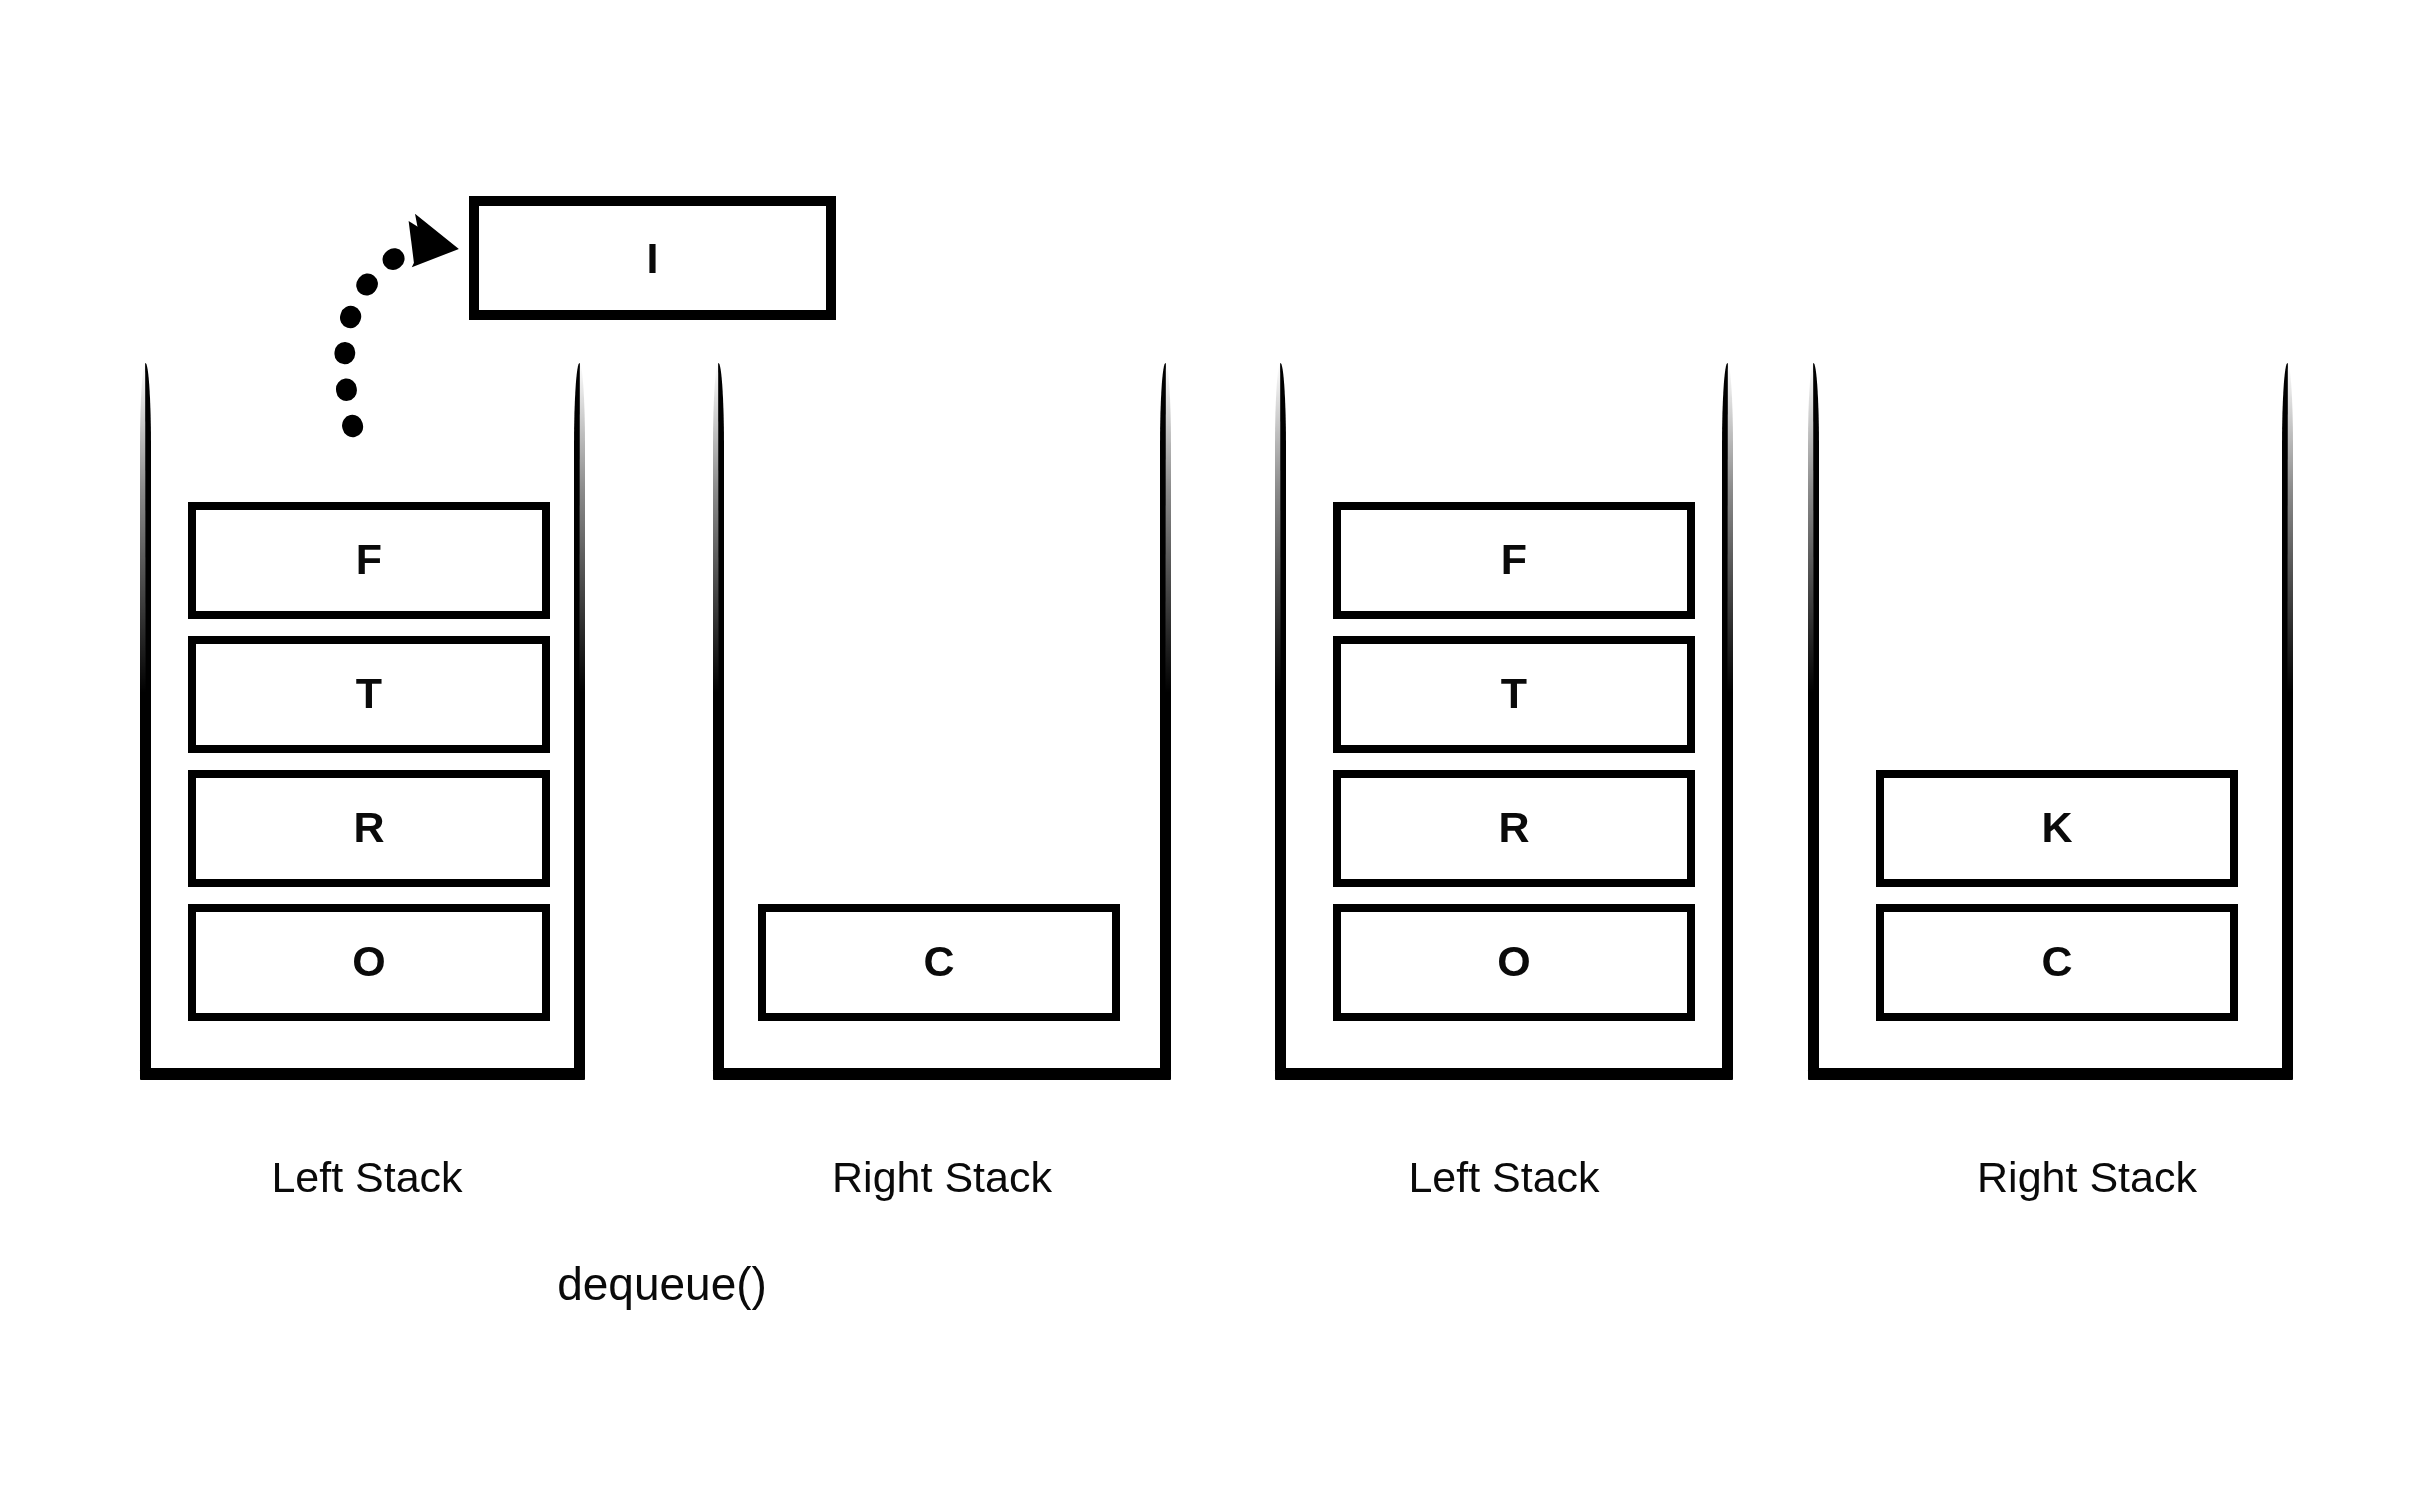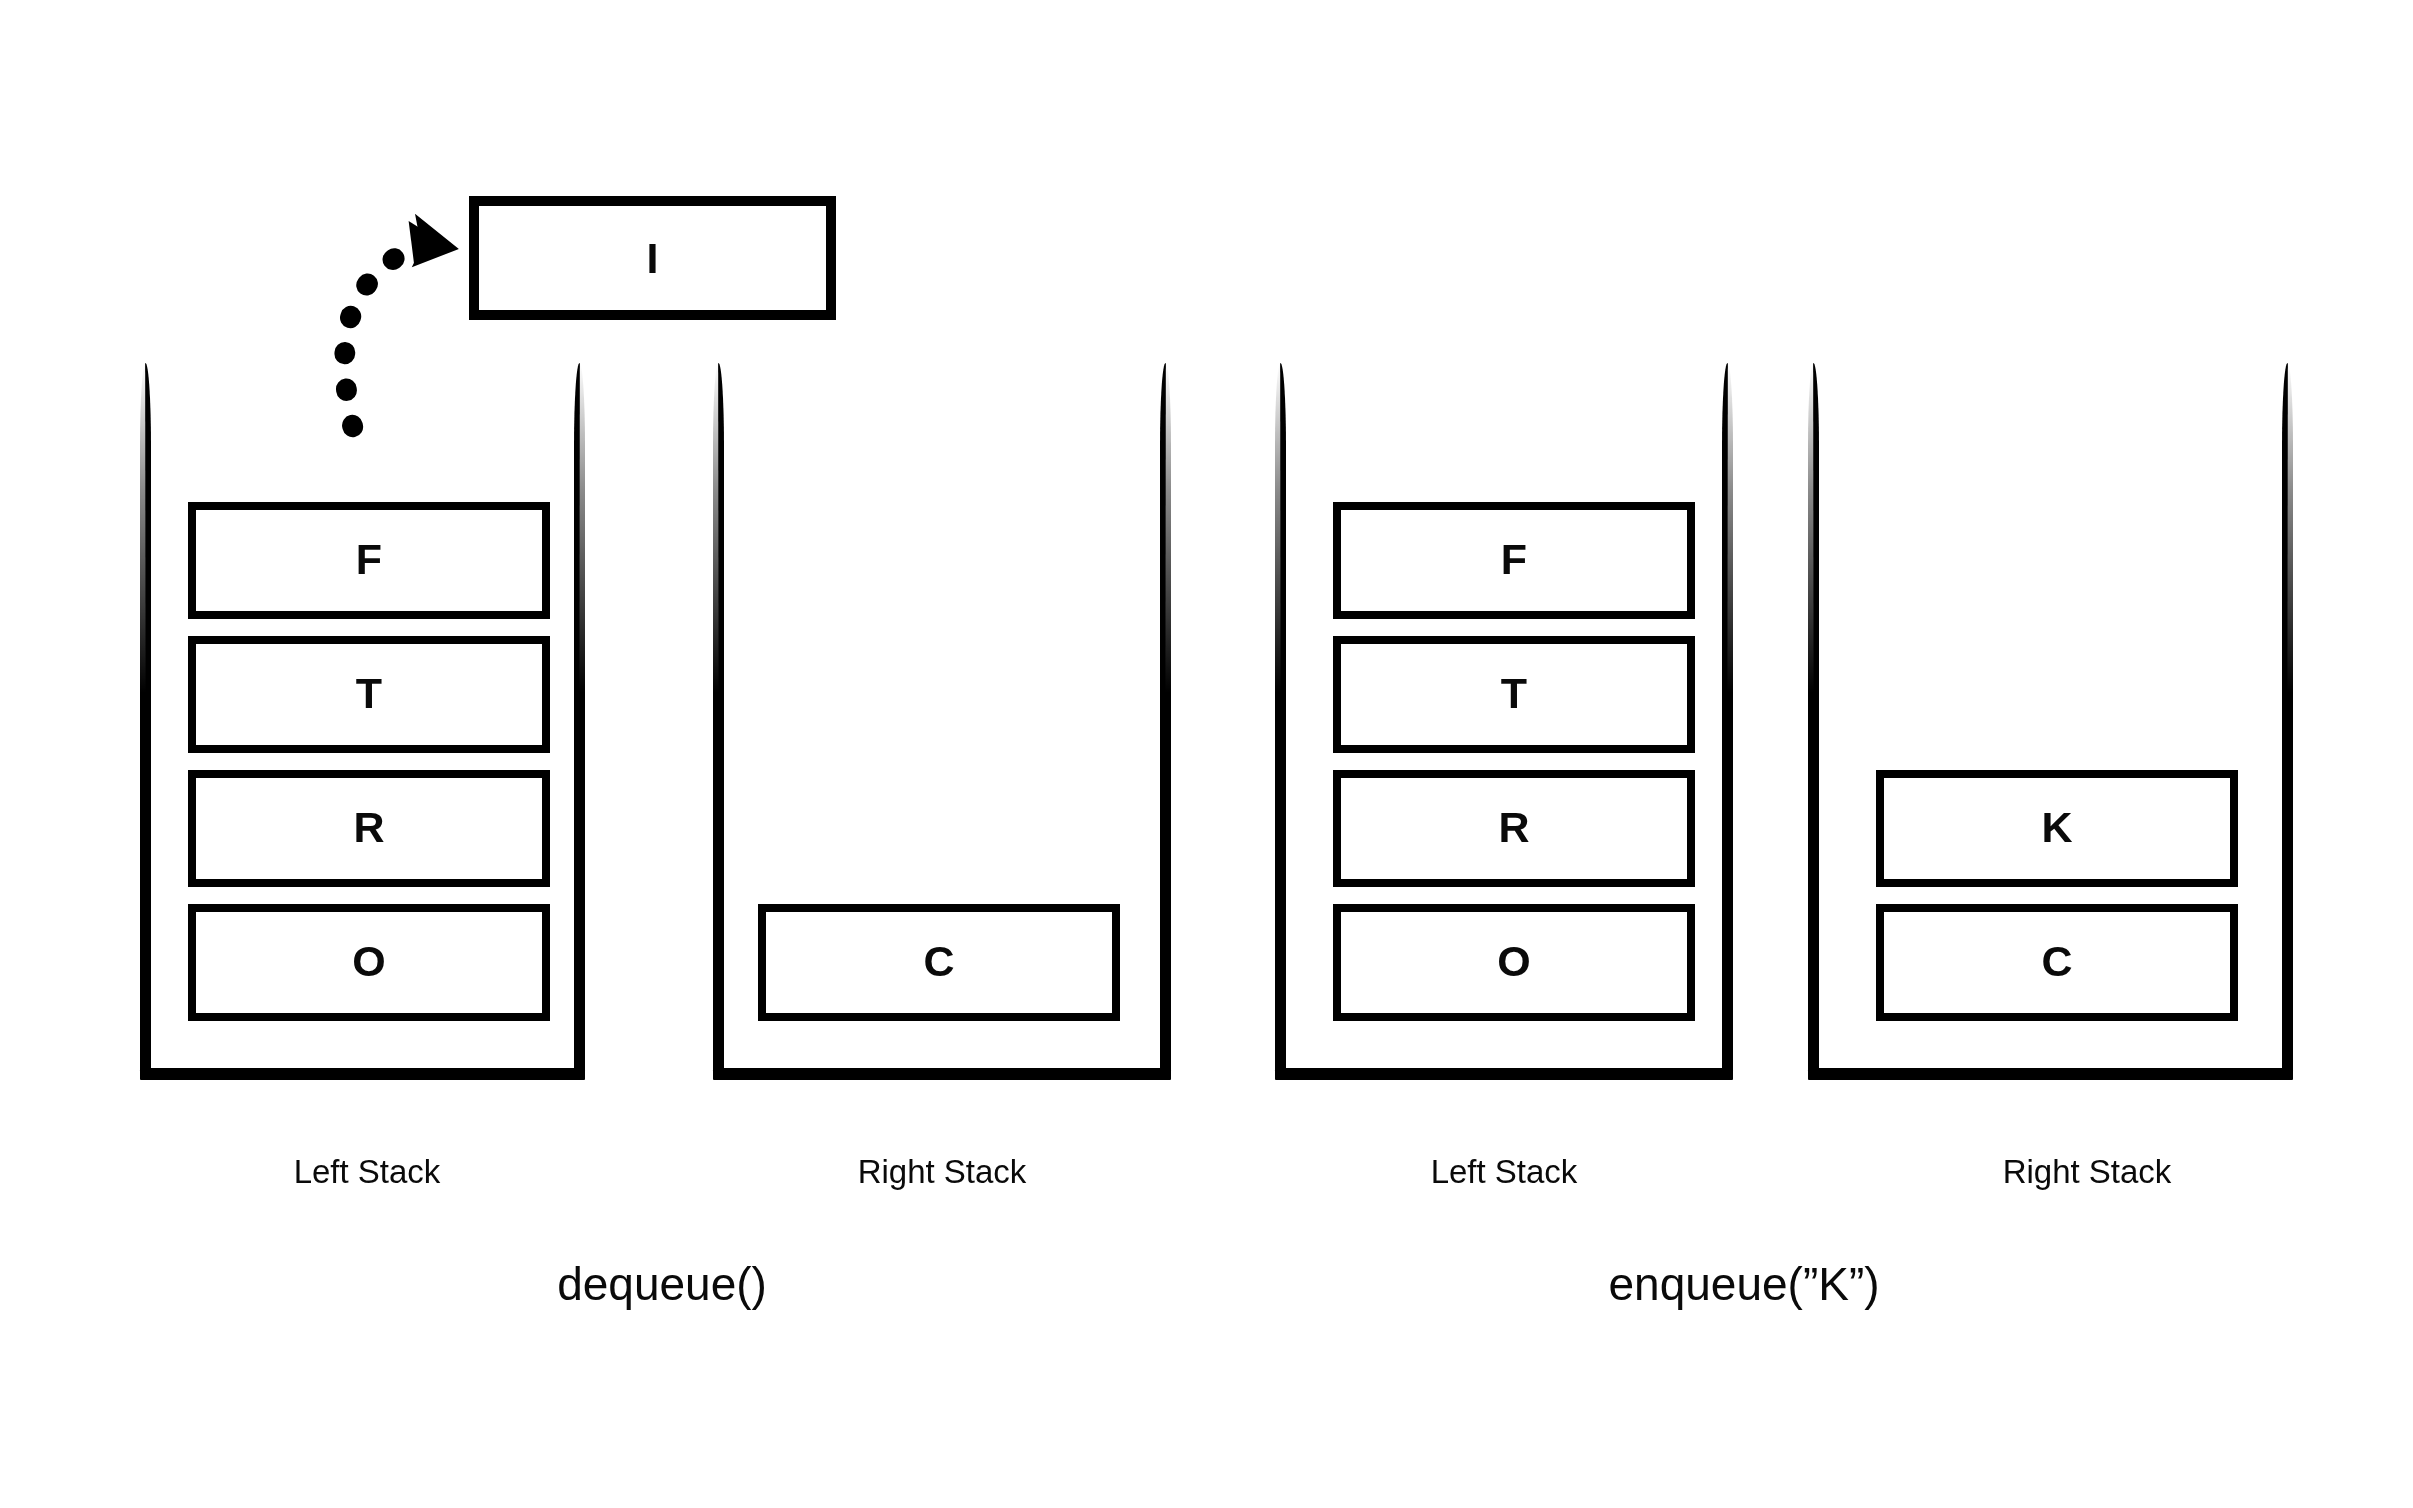--- a/index.html
+++ b/index.html
@@ -32,21 +32,21 @@
         font-weight:bold;letter-spacing:0;
         box-sizing:border-box;}
   .cell .glyph{font-size:43px;font-weight:bold;line-height:1;transform:translateY(-0.8px);}
 
   
   .popbox{position:absolute;border:10.4px solid #000;background:#fff;
           display:flex;align-items:center;justify-content:center;box-sizing:border-box;}
   .popbox .glyph{font-size:43px;font-weight:bold;line-height:1;}
 
   
-  .stacklabel{position:absolute;font-size:33px;text-align:center;white-space:nowrap;
+  .stacklabel{position:absolute;font-size:43px;text-align:center;white-space:nowrap;
               transform:translateX(-50%);}
   .caption{position:absolute;font-size:46px;text-align:right;white-space:nowrap;
            transform:translateX(-50%);}
 
   svg.arrow{position:absolute;left:0;top:0;width:2413px;height:1508px;
             pointer-events:none;overflow:visible;}
 </style>
 </head>
 <body>
 
@@ -120,16 +120,15 @@
     <div class="floor"></div>
   </div>
   <div class="cell" style="left:1876px;top:770px;width:362px;height:117px;">
     <span class="glyph">K</span>
   </div>
   <div class="cell" style="left:1876px;top:904px;width:362px;height:117px;">
     <span class="glyph">C</span>
   </div>
   <div class="stacklabel" style="left:2087px;top:1153px;">Right Stack</div>
 
-  <div class="caption" style="left:1744px;top:1257px;">enqueue(”K”)</div>
 
 </div>
 
 
 </body></html>

